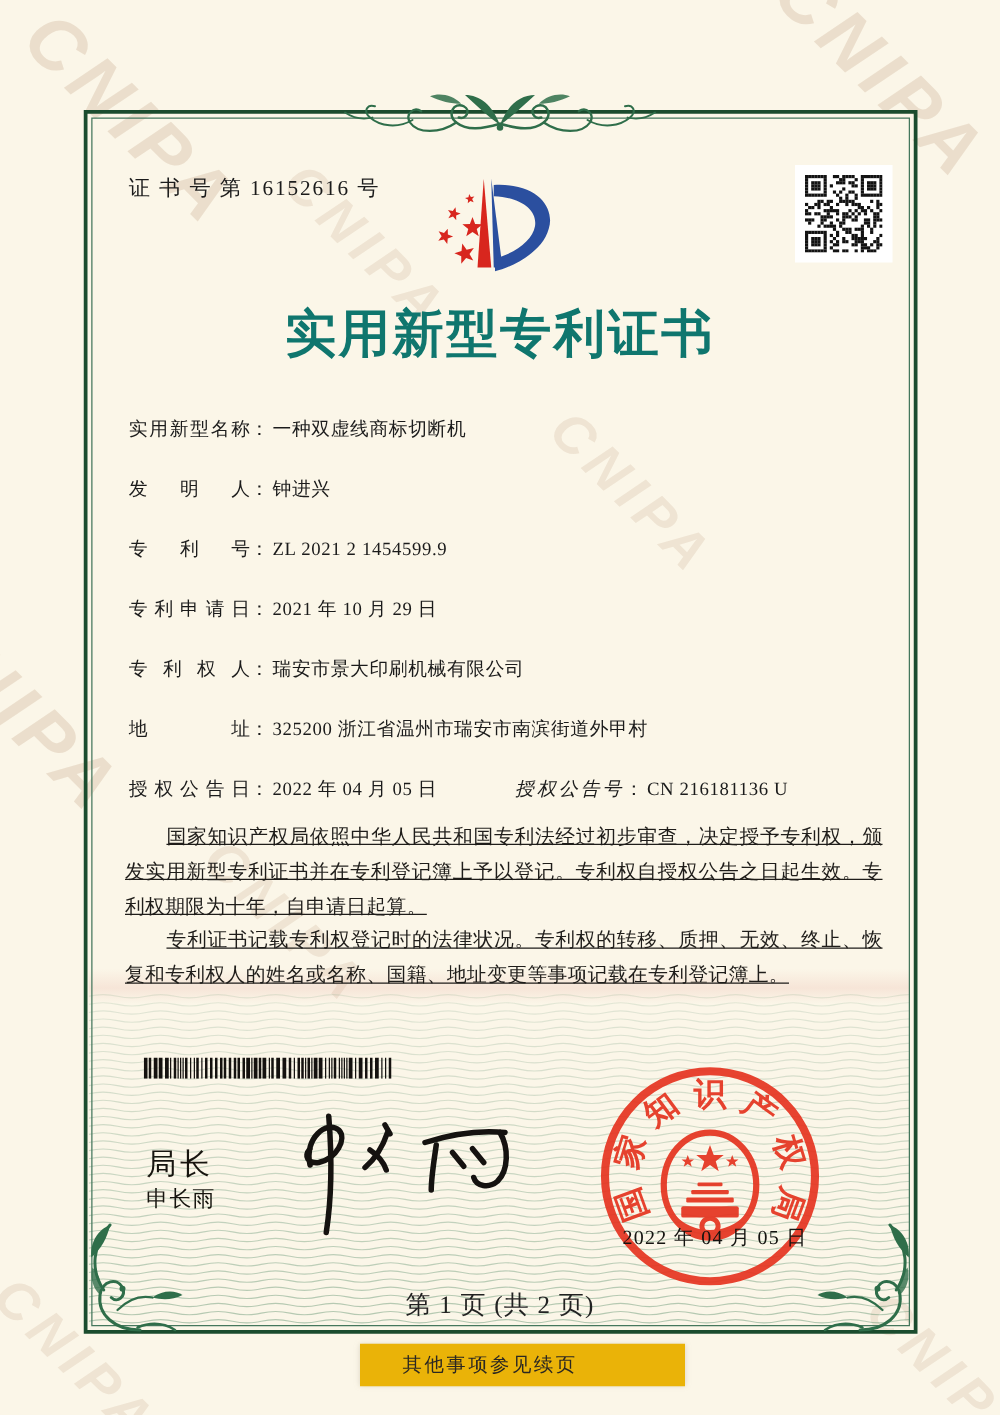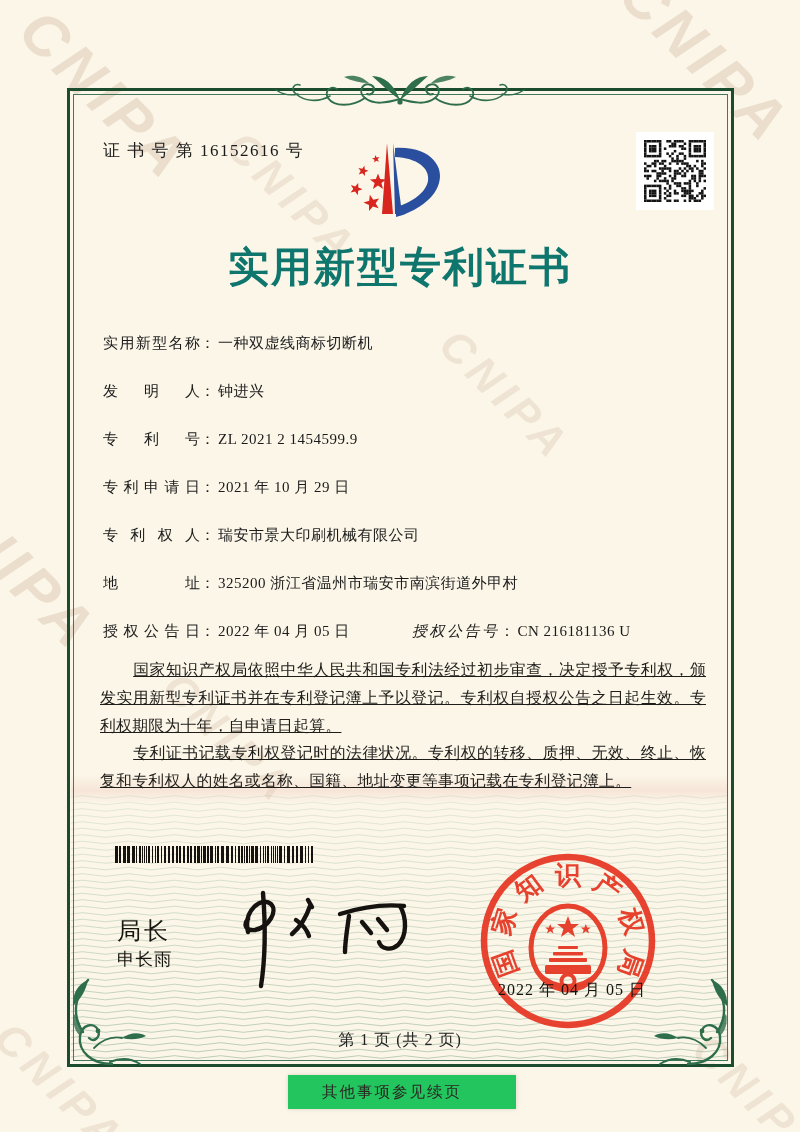--- a/index.html
+++ b/index.html
@@ -46,24 +46,24 @@
   #sig-title{left:117px;top:915px;font-size:24px;color:#17150f;letter-spacing:3px;}
   #sig-name{left:117px;top:947px;font-size:17.5px;color:#17150f;letter-spacing:1px;}
   #signature{left:218px;top:878px;width:215px;height:112px;}
 
   #seal{left:479px;top:852px;width:178px;height:178px;}
   #seal svg{position:absolute;left:0;top:0;}
   .seal-char{position:absolute;width:27px;height:27px;line-height:27px;text-align:center;
       font-size:26px;font-weight:bold;color:#e5331f;opacity:.92;}
   #seal-date{left:498px;top:980px;width:160px;font-size:16px;color:#141310;letter-spacing:1px;white-space:nowrap;}
 
-  #page-footer{left:0;top:1030px;width:800px;text-align:center;font-size:16px;
+  #page-footer{left:0;top:1030px;width:800px;text-align:center;font-size:20px;
       letter-spacing:1px;color:#222;}
 
-  #cont-box{left:288px;top:1075px;width:228px;height:34px;background:#22c55e;
+  #cont-box{left:288px;top:1075px;width:260px;height:34px;background:#eab308;
       box-shadow:0 0 4px rgba(190,180,160,.55);}
   #cont-note{position:absolute;left:34px;top:7px;font-size:15.5px;letter-spacing:2px;color:#2a2722;}
 </style>
 </head>
 <body>
 
 <div id="page">
 
   <div class="wm lg" style="left:105px;top:95px;">CNIPA</div>
   <div class="wm md" style="left:292px;top:197px;">CNIPA</div>

